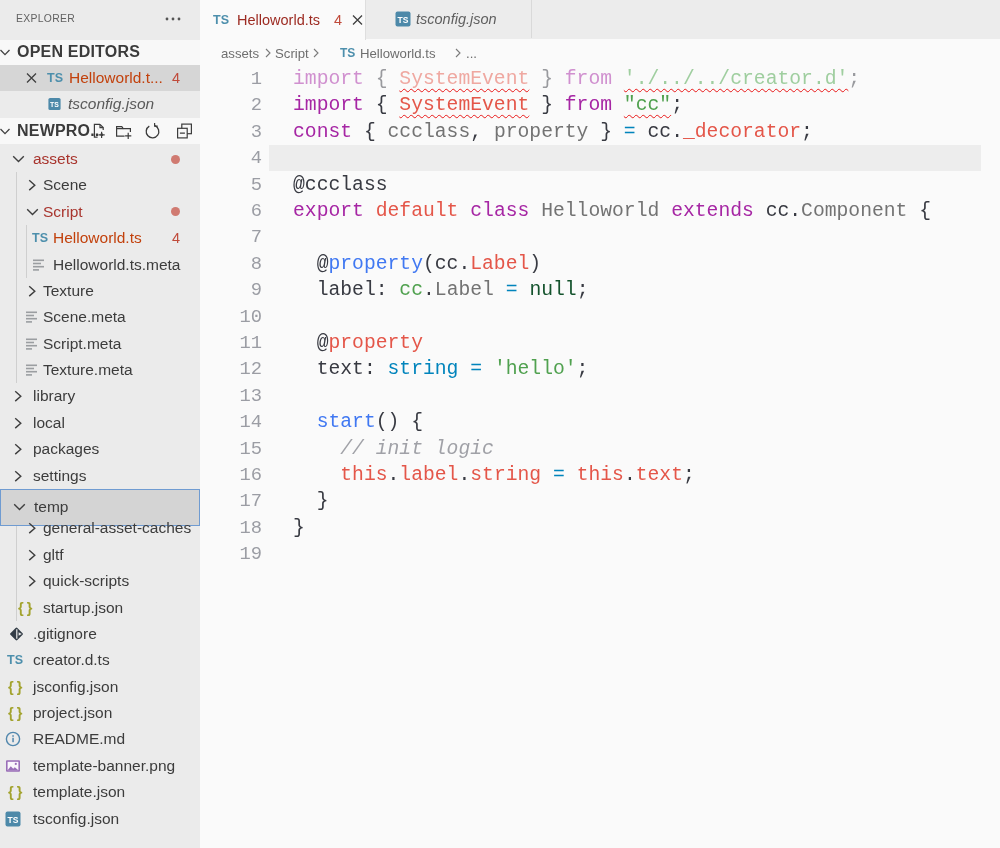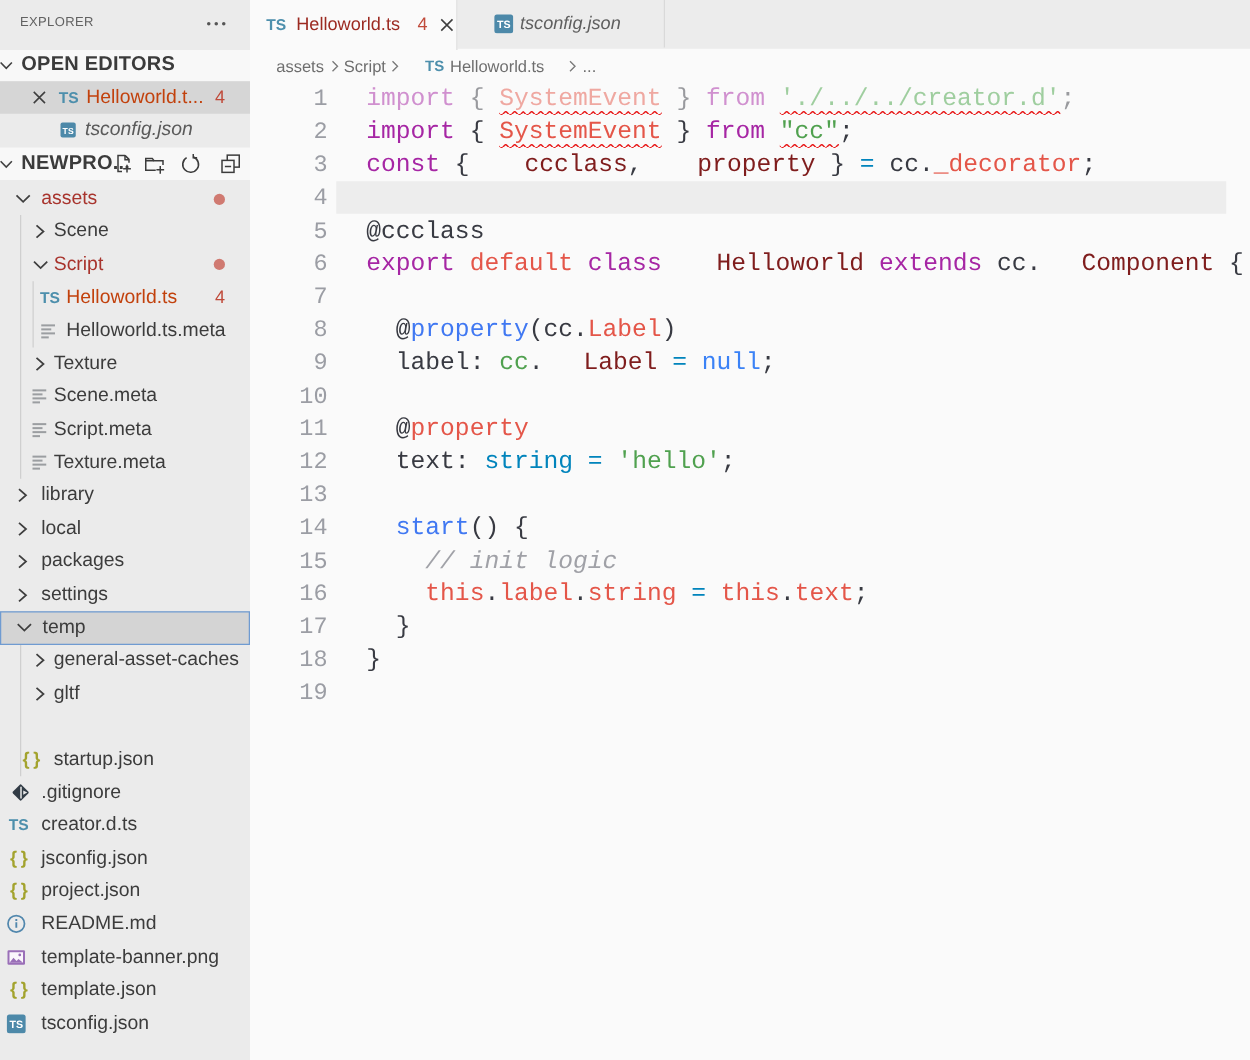--- a/index.html
+++ b/index.html
@@ -21,22 +21,22 @@
 
 #tabbar{position:absolute;left:200px;top:0;width:800px;height:40px;background:#ececec;}
 #tabline{position:absolute;left:200px;top:39px;width:800px;height:1px;background:#e5e5e5;}
 #tab1{position:absolute;left:0;top:0;width:166px;height:40px;background:#fafafa;border-right:1px solid #dedede;z-index:3;}
 #tab2{position:absolute;left:166px;top:0;width:166px;height:38px;background:#ececec;border-right:1px solid #d9d9d9;}
 #crumbs{position:absolute;left:200px;top:39px;width:800px;height:27px;background:#fafafa;}
 .crumb{position:absolute;top:50%;transform:translateY(-50%);font-size:13.2px;color:#6e6e6e;white-space:nowrap;}
 
 .cl{position:absolute;font-family:"Liberation Mono",monospace;font-size:19.69px;line-height:26.4px;white-space:pre;letter-spacing:0;}
 .ln{position:absolute;font-family:"Liberation Mono",monospace;font-size:18.8px;line-height:26.4px;color:#9b9da4;width:64px;text-align:right;left:198px;}
-.k{color:#a626a4;}.r{color:#e45649;}.o{color:#7f1d1d;margin-left:32px;}.b{color:#4078f2;}
-.c{color:#0184bc;}.g{color:#50a14f;}.n{color:#3b82f6;}.d{color:#383a42;}
+.k{color:#a626a4;}.r{color:#e45649;}.o{color:#737373;}.b{color:#4078f2;}
+.c{color:#0184bc;}.g{color:#50a14f;}.n{color:#14532d;}.d{color:#383a42;}
 .cm{color:#a0a1a7;font-style:italic;}
 .k1{color:#d090cf;}.d1{color:#999a9e;}.r1{color:#efa8a1;}.g1{color:#9fce9f;}
 .sq{text-decoration:underline;text-decoration-style:wavy;text-decoration-color:#e81818;text-decoration-thickness:1.45px;text-underline-offset:3.5px;text-decoration-skip-ink:none;}
 #curline{position:absolute;left:269px;top:145.2px;width:712px;height:26px;background:#ededed;}
 </style></head>
 <body>
 <div id="curline"></div>
 <div class="ln" style="top:66.0px">1</div>
 <div class="cl" style="left:293px;top:66.0px"><span class="k1">import</span><span class="d1"> { </span><span class="r1 sq">SystemEvent</span><span class="d1"> } </span><span class="k1">from</span><span class="d1"> </span><span class="g1 sq">'./../../creator.d'</span><span class="d1">;</span></div>
 <div class="ln" style="top:92.4px">2</div>
@@ -248,37 +248,43 @@
         <path d="M5.2 3.8l5.6 4.9-5.6 4.9" stroke="#3f3f3f" stroke-width="1.4" fill="none"></path>
       </svg>
       <span class="rlbl" style="left:33px">packages</span>
     </div>
     <div class="row" style="top:462.6px;">
       <svg class="icon" style="left:10px" width="17" height="17" viewBox="0 0 17 17">
         <path d="M5.2 3.8l5.6 4.9-5.6 4.9" stroke="#3f3f3f" stroke-width="1.4" fill="none"></path>
       </svg>
       <span class="rlbl" style="left:33px">settings</span>
     </div>
-    <div class="row" style="top:488.9px;background:#d4d4d4;border:1px solid #6f9bd1;height:27px;">
+    <div class="row" style="top:488.9px;background:#d4d4d4;border:1px solid #6f9bd1;height:37px;">
       <svg class="icon" style="left:10px" width="17" height="17" viewBox="0 0 17 17">
         <path d="M3.2 5.8l5.3 5.2 5.3-5.2" stroke="#3f3f3f" stroke-width="1.4" fill="none"></path>
       </svg>
       <span class="rlbl" style="left:33px">temp</span>
     </div>
     <div class="row" style="top:515.3px;">
       <svg class="icon" style="left:24px" width="17" height="17" viewBox="0 0 17 17">
         <path d="M5.2 3.8l5.6 4.9-5.6 4.9" stroke="#3f3f3f" stroke-width="1.4" fill="none"></path>
       </svg>
       <span class="rlbl" style="left:43px">general-asset-caches</span>
     </div>
     <div class="row" style="top:541.7px;">
       <svg class="icon" style="left:24px" width="17" height="17" viewBox="0 0 17 17">
         <path d="M5.2 3.8l5.6 4.9-5.6 4.9" stroke="#3f3f3f" stroke-width="1.4" fill="none"></path>
       </svg>
       <span class="rlbl" style="left:43px">gltf</span>
+    </div>
+    <div class="row" style="top:568.1px;">
+      <svg class="icon" style="left:24px" width="17" height="17" viewBox="0 0 17 17">
+        <path d="M5.2 3.8l5.6 4.9-5.6 4.9" stroke="#3f3f3f" stroke-width="1.4" fill="none"></path>
+      </svg>
+      <span class="rlbl" style="left:43px">quick-scripts</span>
     </div>
     <div class="row" style="top:594.5px;">
       <span class="icon" style="left:18px;color:#a3a32e;font-weight:700;font-size:14.5px;font-family:'Liberation Sans'">{<span style="display:inline-block;width:3px"></span>}</span>
       <span class="rlbl" style="left:43px">startup.json</span>
     </div>
     <div class="row" style="top:620.8px;">
       <svg class="icon" style="left:8px" width="17" height="17" viewBox="0 0 17 17">
         <rect x="3.6" y="3.6" width="9.8" height="9.8" rx="1.2" fill="#323c46" transform="rotate(45 8.5 8.5)"></rect>
         <path d="M8.8 3.8v9.4" stroke="#ebebeb" stroke-width="1.2"></path>
         <path d="M10.6 6.8l3.2 1.7-3.2 1.7z" fill="#ebebeb"></path>

